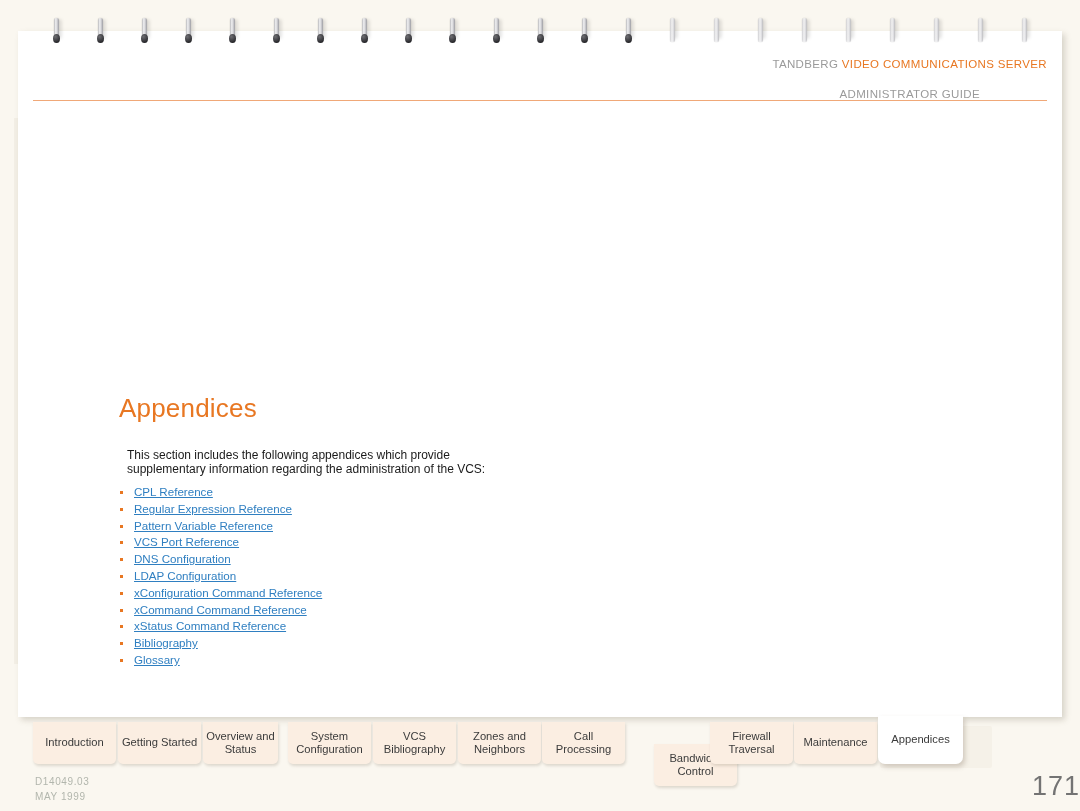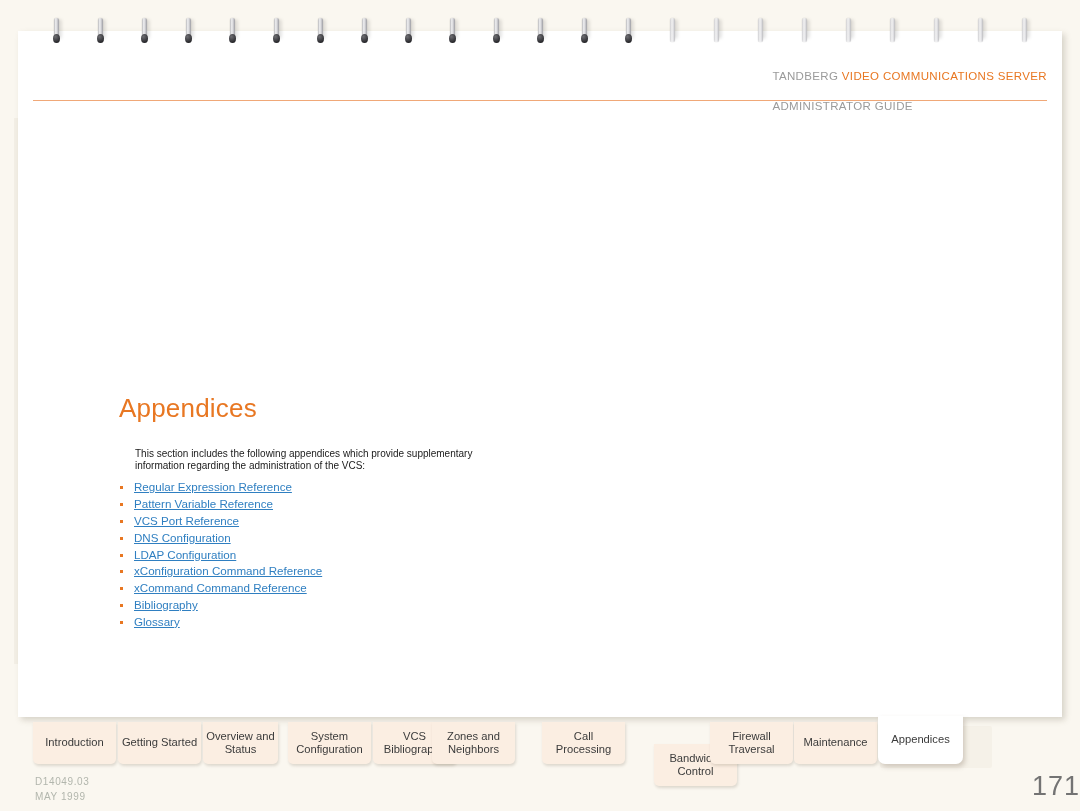--- a/index.html
+++ b/index.html
@@ -87,22 +87,22 @@
     height: 686px;
     background: #ffffff;
     box-shadow: 3px 3px 6px rgba(90,80,60,.22);
     z-index: 20;
   }
 
   
   #page-header {
     position: absolute;
     right: 15px;
-    top: 38px;
-    text-align: left;
+    top: 26px;
+    text-align: center;
     line-height: 1.30;
   }
   #brand-line {
     font-size: 11.5px;
     letter-spacing: .35px;
     color: #9a9a9a;
     white-space: nowrap;
   }
   #brand-line .brand-accent { color: #e87722; }
   #guide-line {
@@ -129,25 +129,25 @@
     width: 700px;
   }
   #section-title {
     font-size: 26px;
     color: #e87722;
     font-weight: normal;
     margin: 0 0 24px 0;
     letter-spacing: .2px;
   }
   #intro-text {
-    font-size: 10px;
+    font-size: 12px;
     color: #1a1a1a;
     line-height: 1.17;
     width: 380px;
-    margin: 0 0 8px 16px;
+    margin: 0 0 8px 8px;
   }
   #appendix-list {
     list-style: none;
     margin: 0;
     padding: 0;
   }
   #appendix-list li {
     position: relative;
     padding-left: 15px;
     margin: 0;
@@ -349,27 +349,29 @@
   <div id="page-header">
     <div id="brand-line"><span>TANDBERG </span><span class="brand-accent">VIDEO COMMUNICATIONS SERVER</span></div>
     <div id="guide-line">ADMINISTRATOR GUIDE</div>
   </div>
   <div id="header-rule"></div>
 
   <div id="content">
     <h1 id="section-title">Appendices</h1>
     <p id="intro-text">This section includes the following appendices which provide supplementary information regarding the administration of the VCS:</p>
     <ul id="appendix-list">
+        <li><span class="bullet"></span><a>CPL Reference</a></li>
         <li><span class="bullet"></span><a>Regular Expression Reference</a></li>
         <li><span class="bullet"></span><a>Pattern Variable Reference</a></li>
         <li><span class="bullet"></span><a>VCS Port Reference</a></li>
         <li><span class="bullet"></span><a>DNS Configuration</a></li>
         <li><span class="bullet"></span><a>LDAP Configuration</a></li>
         <li><span class="bullet"></span><a>xConfiguration Command Reference</a></li>
         <li><span class="bullet"></span><a>xCommand Command Reference</a></li>
+        <li><span class="bullet"></span><a>xStatus Command Reference</a></li>
         <li><span class="bullet"></span><a>Bibliography</a></li>
         <li><span class="bullet"></span><a>Glossary</a></li>
       </ul>
   </div>
 
 </div>
 
 <div id="tabbar">
     <div class="tab" style="left: 33px; width: 83px;">
       <span>Introduction</span>
@@ -379,21 +381,21 @@
     </div>
     <div class="tab" style="left: 203px; width: 75px;">
       <span>Overview and Status</span>
     </div>
     <div class="tab" style="left: 288px; width: 83px;">
       <span>System Configuration</span>
     </div>
     <div class="tab" style="left: 373px; width: 83px;">
       <span>VCS Bibliography</span>
     </div>
-    <div class="tab" style="left: 432px; width: 83px;">
+    <div class="tab" style="left: 458px; width: 83px;">
       <span>Zones and Neighbors</span>
     </div>
     <div class="tab" style="left: 542px; width: 83px;">
       <span>Call Processing</span>
     </div>
     <div class="tab" style="left: 654px; width: 83px; margin-top: 22px;">
       <span>Bandwidth Control</span>
     </div>
     <div class="tab" style="left: 710px; width: 83px;">
       <span>Firewall Traversal</span>

